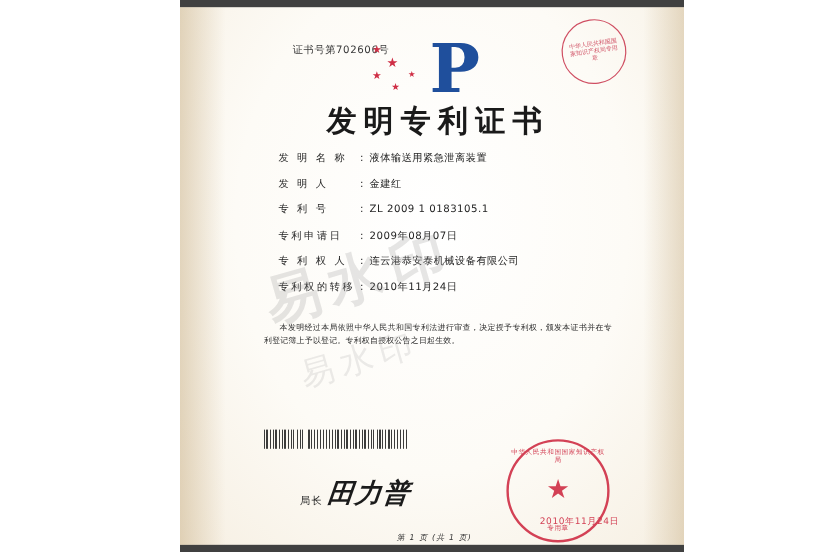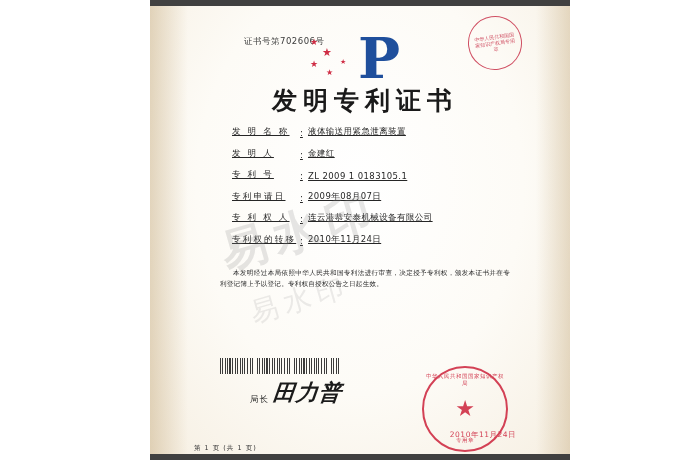--- a/index.html
+++ b/index.html
@@ -157,26 +157,25 @@
 
   
   .fields {
     position: absolute;
     left: 38px;
     top: 120px;
     width: 276px;
   }
   .field {
     display: flex;
-    align-items: flex-end;
+    align-items: center;
     margin-bottom: 9.5px;
     font-size: 8.5px;
     color: #262626;
     white-space: nowrap;
-    text-decoration: underline;
   }
   .field .label {
     width: 68px;
     flex: 0 0 68px;
     letter-spacing: 2.2px;
   }
   .field .colon {
     flex: 0 0 8px;
   }
   .field .value {
@@ -213,21 +212,21 @@
       #1a1a1a 5px, #1a1a1a 5.8px,
       transparent 5.8px, transparent 7.4px
     );
     opacity: 0.85;
   }
 
   
   .sign-row {
     position: absolute;
     left: 56px;
-    top: 372px;
+    top: 390px;
     display: flex;
     align-items: flex-end;
   }
   .sign-label {
     font-size: 8.5px;
     color: #262626;
     letter-spacing: 1px;
     margin-right: 4px;
     padding-bottom: 2px;
   }
@@ -283,24 +282,25 @@
     letter-spacing: 0.5px;
     opacity: 0.9;
   }
 
   
   .footer {
     position: absolute;
     left: 0;
     top: 438px;
     width: 336px;
-    text-align: left;
+    text-align: center;
     font-size: 6.5px;
     color: #333;
     letter-spacing: 1px;
+    font-style: italic;
   }
 
   
   .watermark {
     position: absolute;
     left: 300px;
     top: 232px;
     transform: translate(-50%, -50%) rotate(-16deg);
     font-size: 46px;
     color: rgba(140,140,140,0.22);

